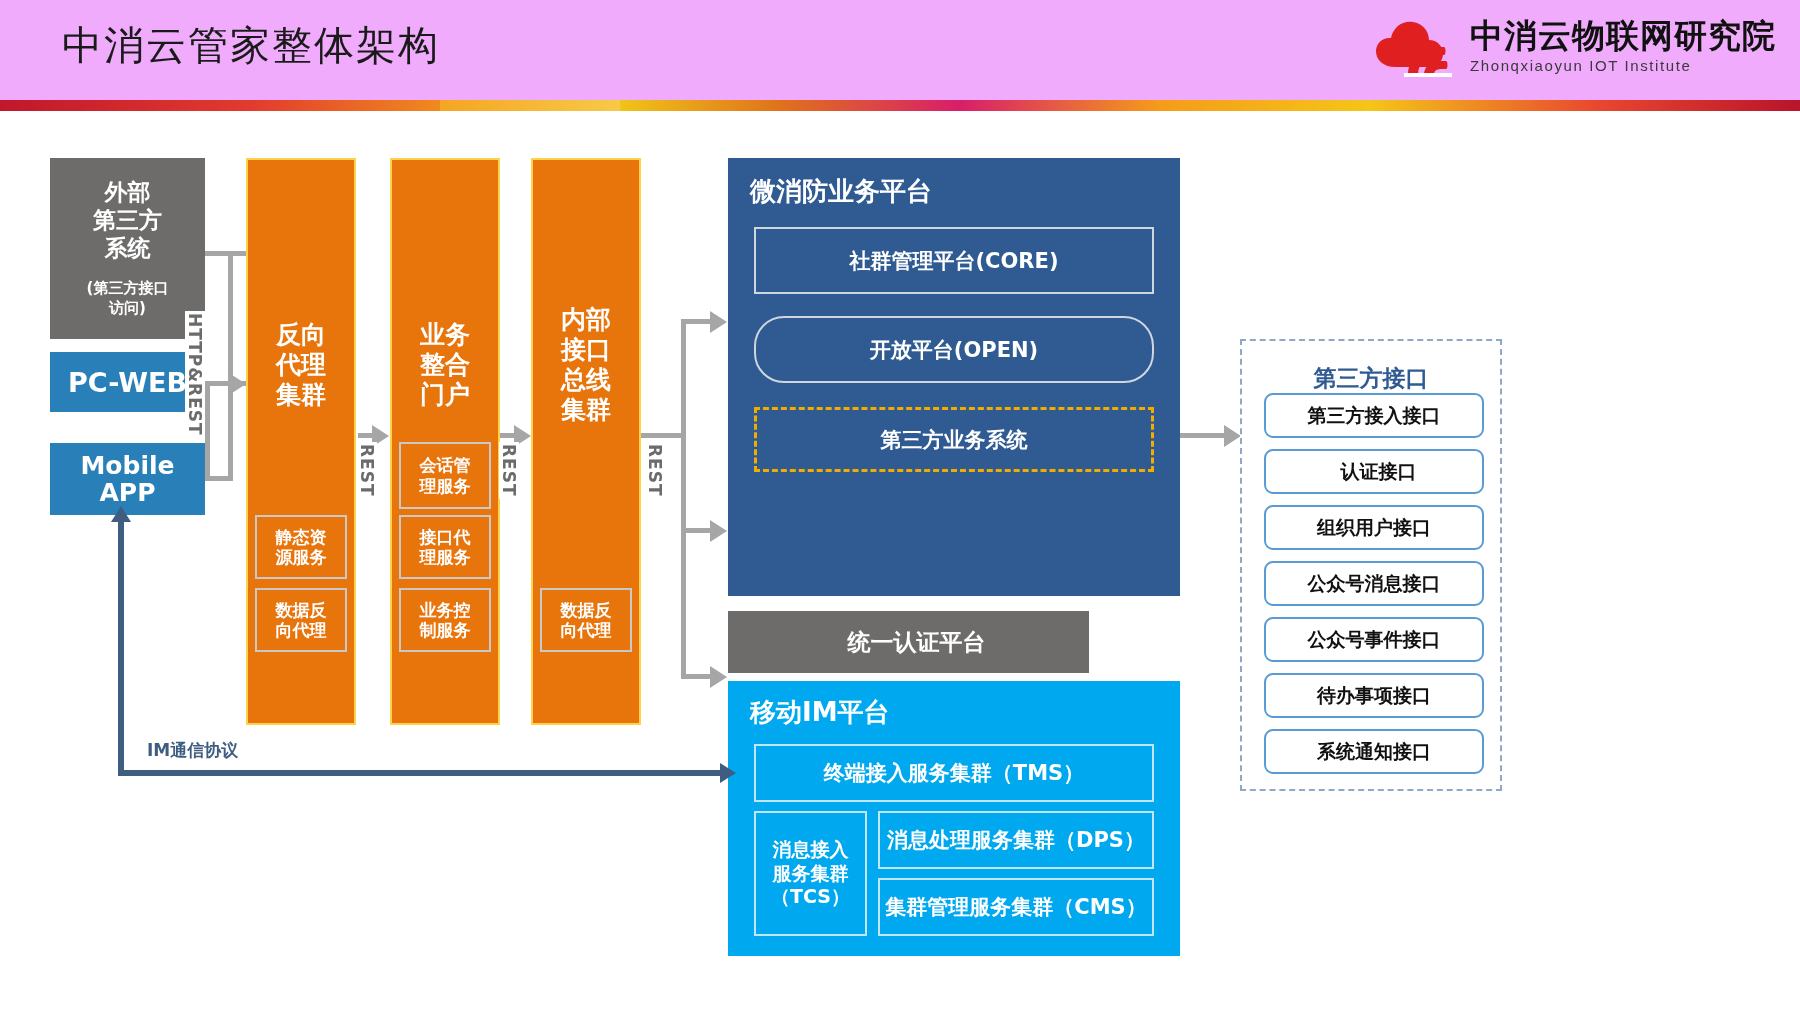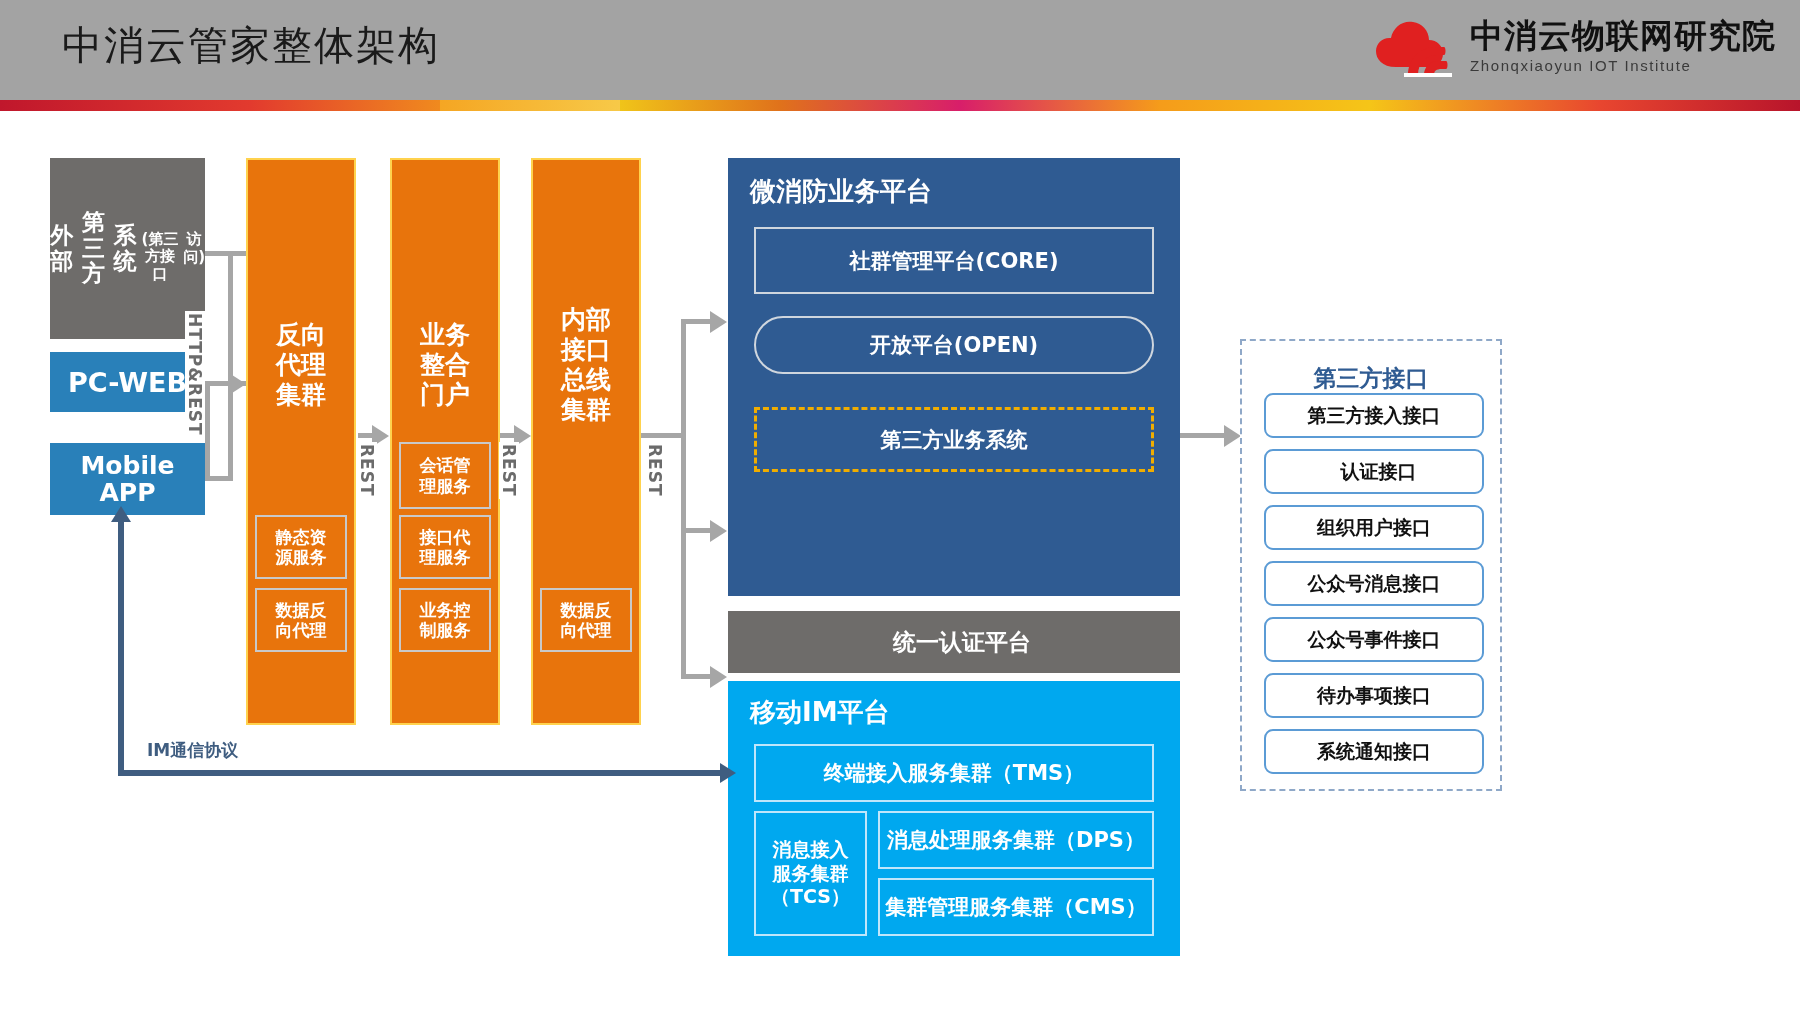--- a/index.html
+++ b/index.html
@@ -4,21 +4,21 @@
 <style>
   html,body{margin:0;padding:0;}
   body{
     width:1800px;height:1013px;background:#ffffff;
     font-family:"Liberation Sans","DejaVu Sans",sans-serif;
     overflow:hidden;position:relative;
   }
   .page{position:relative;width:1800px;height:1013px;}
 
   
-  .header{position:absolute;left:0;top:0;width:1800px;height:100px;background:#a3a3a3;}
+  .header{position:absolute;left:0;top:0;width:1800px;height:100px;background:#f0abfc;}
   .title{
     position:absolute;left:62px;top:18px;
     font-size:40px;font-weight:400;color:#1a1a1a;letter-spacing:2px;
     font-family:"DejaVu Sans",sans-serif;
   }
   .logo{position:absolute;right:24px;top:16px;height:62px;display:flex;align-items:center;gap:14px;}
   .logo-mark{width:82px;height:60px;position:relative;}
   .logo-text{display:flex;flex-direction:column;justify-content:center;}
   .logo-cn{font-size:33px;font-weight:bold;color:#111;letter-spacing:1px;line-height:1.05;
            font-family:"DejaVu Sans",sans-serif;}
@@ -29,21 +29,21 @@
   .divider .seg{position:absolute;top:0;height:11px;}
 
   
   .canvas{position:absolute;left:0;top:111px;width:1800px;height:902px;}
 
   .box{position:absolute;box-sizing:border-box;display:flex;align-items:center;justify-content:center;
        text-align:center;color:#fff;font-weight:bold;font-family:"DejaVu Sans",sans-serif;}
 
   
   .ext-sys{left:50px;top:47px;width:155px;height:181px;background:#6e6c6a;
-           flex-direction:row;gap:2px;}
+           flex-direction:column;gap:2px;}
   .ext-sys .big{font-size:23px;line-height:1.12;}
   .ext-sys .small{font-size:15px;line-height:1.15;margin-top:17px;}
   .pc-web{left:50px;top:241px;width:155px;height:60px;background:#2980b9;font-size:27px;}
   .mobile-app{left:50px;top:332px;width:155px;height:72px;background:#2980b9;font-size:25px;
               flex-direction:column;line-height:1.1;}
 
   
   .orange-col{background:#e8740c;border:2px solid #ffd24d;flex-direction:column;
               justify-content:flex-start;}
   .oc1{left:246px;top:47px;width:110px;height:567px;}
@@ -56,24 +56,24 @@
 
   
   .biz-platform{left:728px;top:47px;width:452px;height:438px;background:#2f5b92;
                 display:block;padding:0;}
   .biz-platform .plat-title{position:absolute;left:22px;top:16px;font-size:26px;color:#fff;font-weight:bold;}
   .plat-item{position:absolute;left:26px;width:400px;box-sizing:border-box;
              border:2px solid #cfd6de;color:#fff;font-size:21px;font-weight:bold;
              display:flex;align-items:center;justify-content:center;text-align:right;
              font-family:"DejaVu Sans",sans-serif;}
   .pi1{top:69px;height:67px;}
-  .pi2{top:158px;height:58px;border-radius:30px;}
+  .pi2{top:158px;height:67px;border-radius:30px;}
   .pi3{top:249px;height:65px;border:3px dashed #f0ad00;}
 
-  .auth-platform{left:728px;top:500px;width:452px;height:62px;background:#6e6c6a;font-size:23px;padding-left:16px;}
+  .auth-platform{left:728px;top:500px;width:361px;height:62px;background:#6e6c6a;font-size:23px;padding-left:16px;}
 
   .im-platform{left:728px;top:570px;width:452px;height:275px;background:#00a8ef;display:block;}
   .im-platform .plat-title{position:absolute;left:22px;top:14px;font-size:26px;color:#fff;font-weight:bold;}
   .im-item{position:absolute;box-sizing:border-box;border:2px solid #bfe6fb;color:#fff;
            font-weight:bold;display:flex;align-items:center;justify-content:center;
            text-align:center;font-family:"DejaVu Sans",sans-serif;}
   .tms{left:26px;top:63px;width:400px;height:58px;font-size:21px;}
   .tcs{left:26px;top:130px;width:113px;height:125px;font-size:19px;line-height:1.25;}
   .dps{left:150px;top:130px;width:276px;height:58px;font-size:21px;}
   .cms{left:150px;top:197px;width:276px;height:58px;font-size:21px;}

